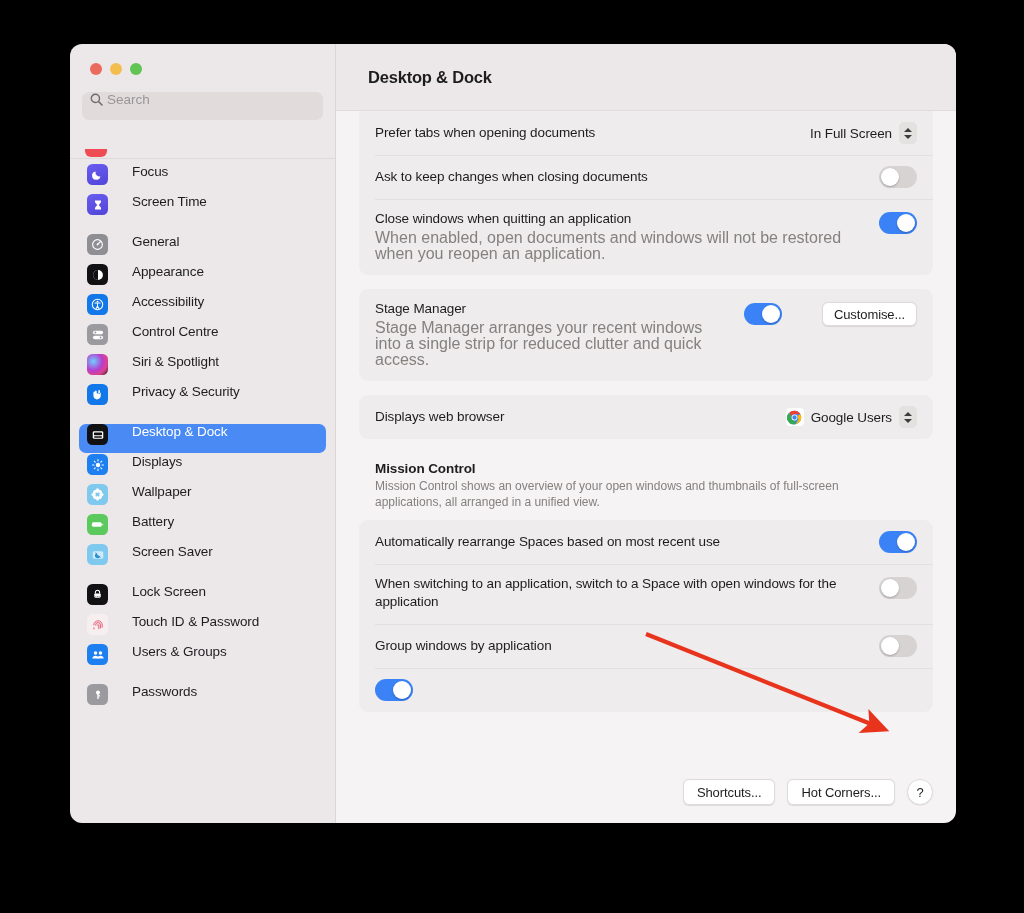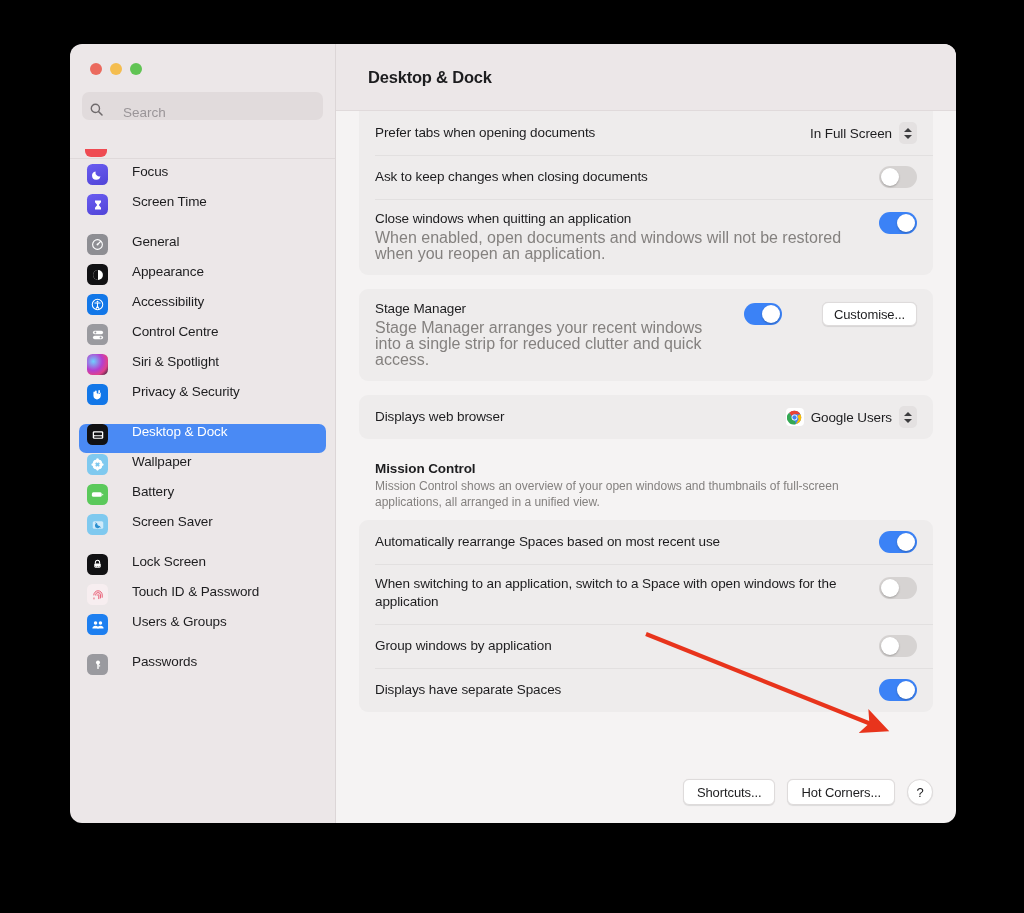--- a/index.html
+++ b/index.html
@@ -36,22 +36,22 @@
   }
   .tl { width: 12px; height: 12px; border-radius: 50%; }
   .tl.red    { background: #eb6a5e; }
   .tl.yellow { background: #f4bd4f; }
   .tl.green  { background: #61c454; }
 
   .search-wrap { padding: 17px 12px 0 12px; }
   .search-box {
     height: 28px; border-radius: 7px;
     background: #e1dbdc;
-    display: flex; align-items: flex-end;
-    padding: 0 8px; gap: 20px;
+    display: flex; align-items: flex-start;
+    padding: 0 8px; gap: 4px;
   }
   .search-box svg { flex: 0 0 auto; }
   .search-input {
     border: 0; outline: 0; background: transparent;
     font-family: "Liberation Sans", sans-serif;
     font-size: 13.5px; color: #3b3b3d; width: 100%;
   }
   .search-input::placeholder { color: #9a9598; }
 
   .side-scroll {
@@ -338,20 +338,31 @@
       <div class="side-group">
         <div class="side-item selected">
           <span class="ic" style="background:#111113">
             <svg width="14" height="14" viewBox="0 0 16 16">
                 <rect x="2" y="3.6" width="12" height="8.8" rx="1.6" fill="#fff"></rect>
                 <rect x="3.4" y="5" width="9.2" height="3.2" rx="0.8" fill="#111113"></rect>
                 <rect x="3.4" y="9.4" width="9.2" height="1.6" rx="0.8" fill="#111113"></rect>
               </svg>
           </span>
           <span class="side-label">Desktop &amp; Dock</span>
+        </div>
+        <div class="side-item">
+          <span class="ic" style="background:#1d7ff0">
+            <svg width="14" height="14" viewBox="0 0 16 16">
+                <circle cx="8" cy="8" r="2.5" fill="#fff"></circle>
+                <g stroke="#fff" stroke-width="1.2" stroke-linecap="round">
+                  <path d="M8 1.8v1.6M8 12.6v1.6M1.8 8h1.6M12.6 8h1.6M3.7 3.7l1.1 1.1M11.2 11.2l1.1 1.1M12.3 3.7l-1.1 1.1M4.8 11.2l-1.1 1.1"></path>
+                </g>
+              </svg>
+          </span>
+          <span class="side-label">Displays</span>
         </div>
         <div class="side-item">
           <span class="ic" style="background:#7fc9ef">
             <svg width="15" height="15" viewBox="0 0 16 16">
                 <g fill="#fff">
                   <ellipse cx="8" cy="3.9" rx="1.7" ry="2.5"></ellipse>
                   <ellipse cx="8" cy="12.1" rx="1.7" ry="2.5"></ellipse>
                   <ellipse cx="3.9" cy="8" rx="2.5" ry="1.7"></ellipse>
                   <ellipse cx="12.1" cy="8" rx="2.5" ry="1.7"></ellipse>
                   <ellipse cx="5.1" cy="5.1" rx="2.4" ry="1.6" transform="rotate(-45 5.1 5.1)"></ellipse>
@@ -564,23 +575,20 @@
             <div class="row-label">Group windows by application</div>
           </div>
           <div class="row-ctrl">
             <div class="toggle">
                 <span class="knob"></span>
               </div>
           </div>
         </div>
 
         <div class="row">
-          <div class="row-main">
-            <div class="row-label">Displays have separate Spaces</div>
-          </div>
           <div class="row-ctrl">
             <div class="toggle on">
                 <span class="knob"></span>
               </div>
           </div>
         </div>
       </div>
 
     </div>
 

